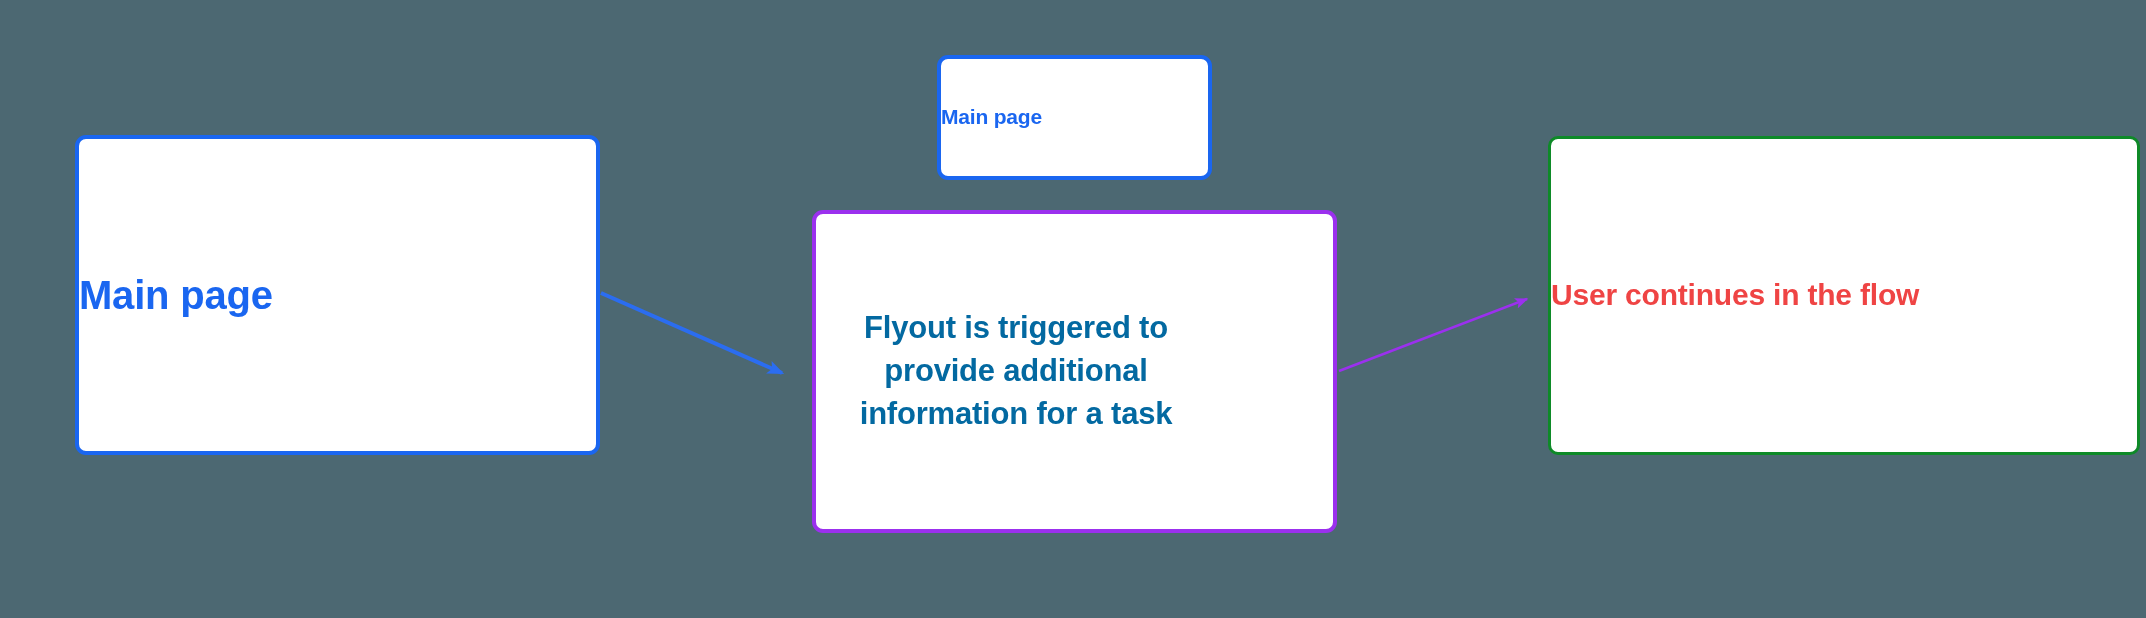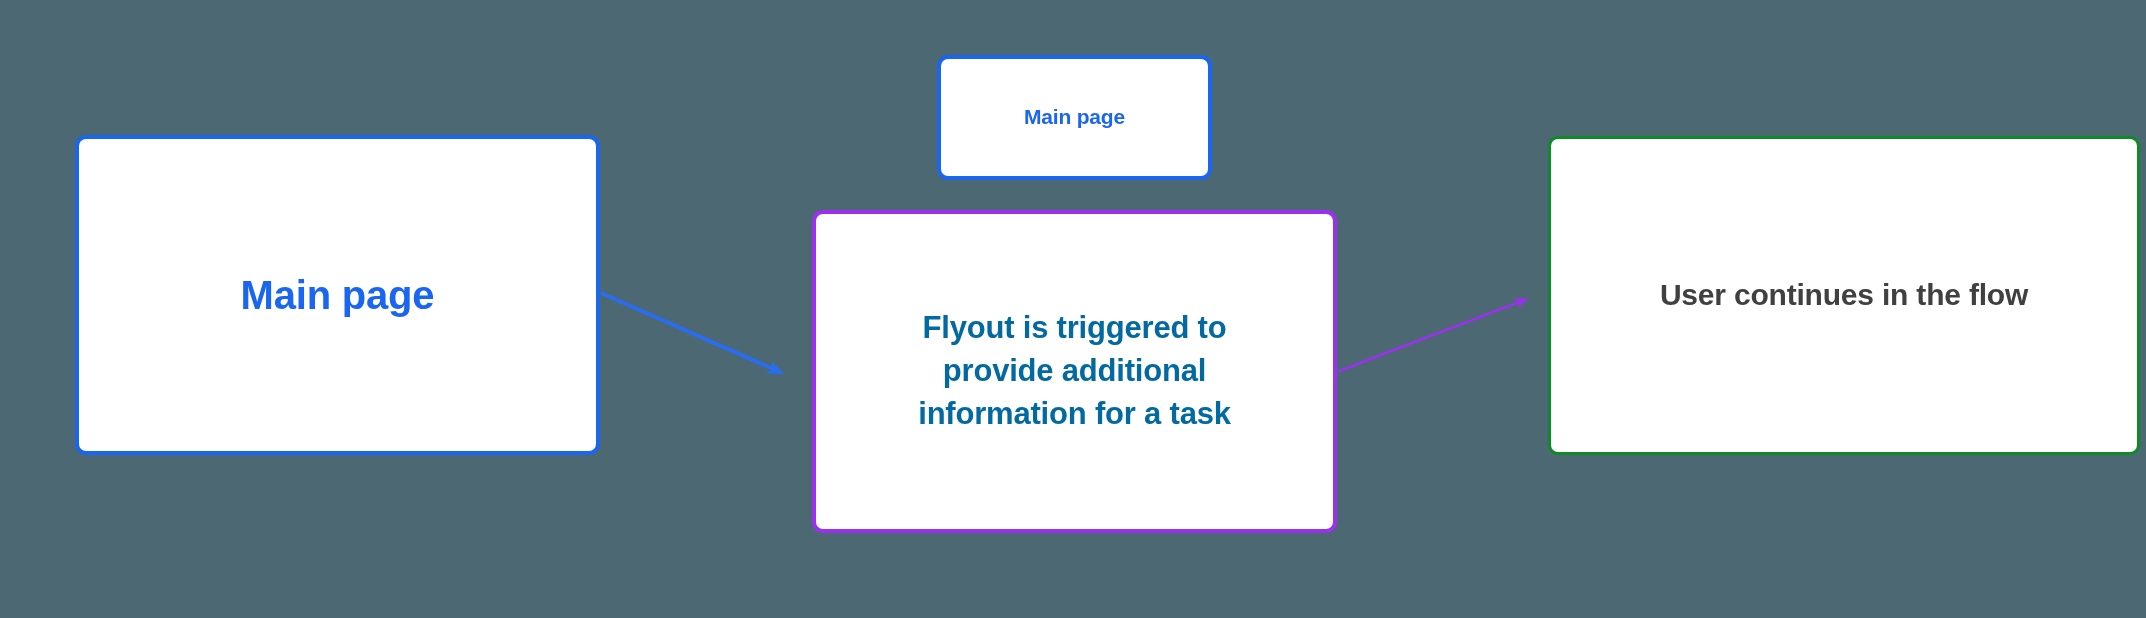--- a/index.html
+++ b/index.html
@@ -18,21 +18,20 @@
     width: 2146px;
     height: 618px;
     background: #4C6872;
   }
   .node {
     position: absolute;
     box-sizing: border-box;
     background: #ffffff;
     display: flex;
     align-items: center;
-    justify-content: center;
     text-align: center;
     font-weight: bold;
     letter-spacing: -0.2px;
   }
 
   
   #node-main-page-large {
     left: 75px;
     top: 135px;
     width: 525px;
@@ -81,21 +80,21 @@
   
   #node-user-continues {
     left: 1548px;
     top: 136px;
     width: 592px;
     height: 319px;
     border: 3px solid #0E8A28;
     border-radius: 10px;
   }
   #node-user-continues .node-label {
-    color: #404040;
+    color: #ef4444;
     font-size: 30px;
     line-height: 1.15;
   }
 
   
   #connectors {
     position: absolute;
     left: 0;
     top: 0;
     width: 2146px;

